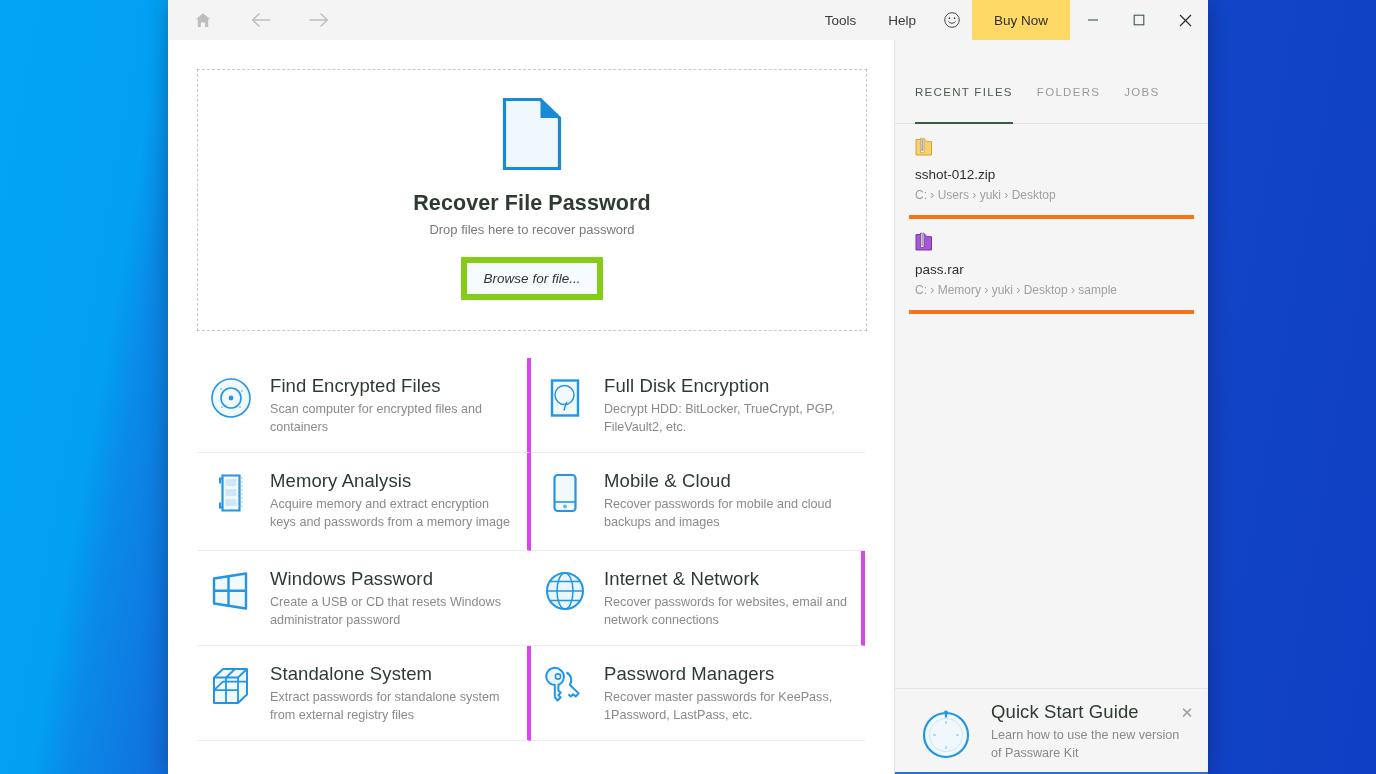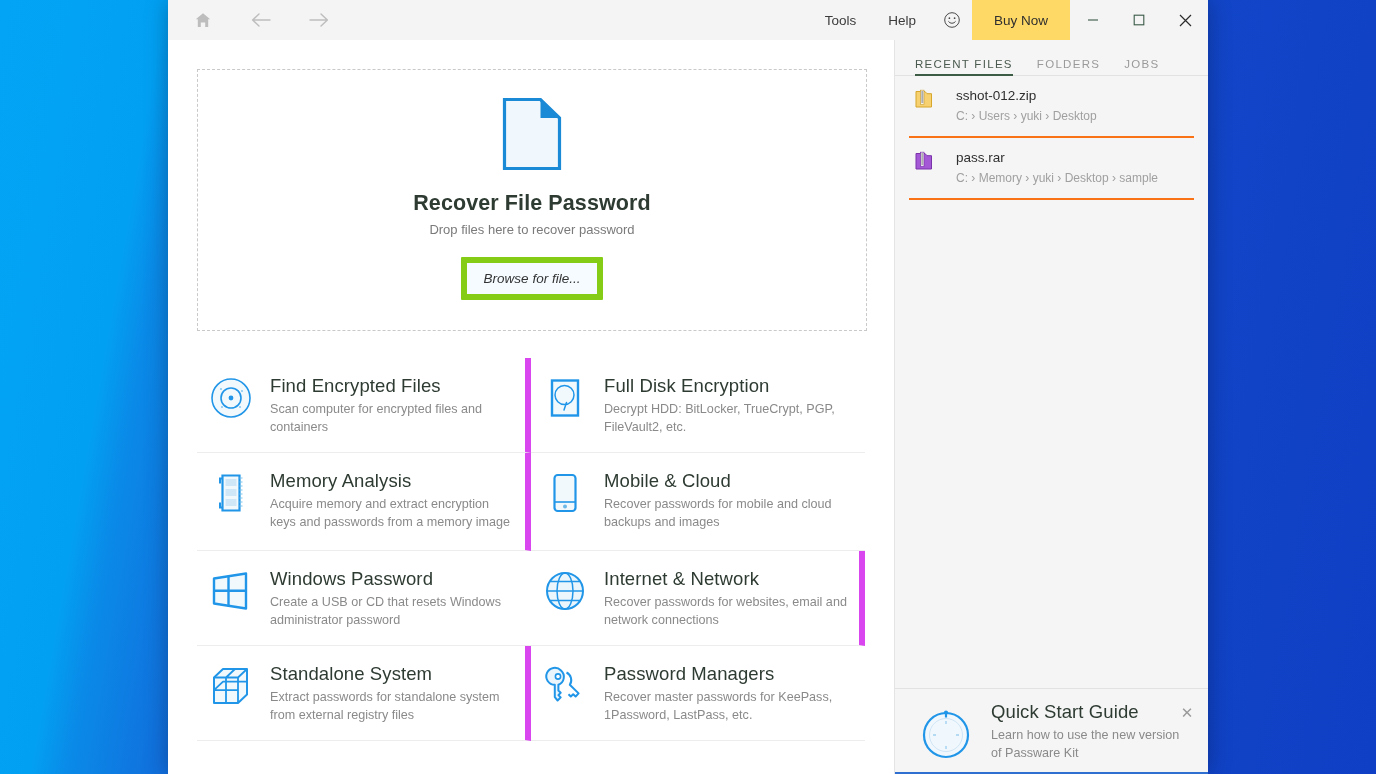--- a/index.html
+++ b/index.html
@@ -68,40 +68,40 @@
     cursor:pointer;box-sizing:border-box;
   }
   .tile.r0{min-height:84px;}
   .tile.r1{min-height:98px;}
   .tile.r2{min-height:84px;}
   .tile.r3{min-height:86px;}
   .tile .ico{flex:0 0 44px;width:44px;height:44px;display:flex;align-items:flex-start;justify-content:center;padding-top:2px;}
   .tile .txt{flex:1;min-width:0;}
   .tile h3{margin:0;font-size:18.5px;font-weight:400;color:#2e3b32;letter-spacing:.1px;line-height:1.15;}
   .tile p{margin:5px 0 0 0;font-size:12.6px;color:#8a8a8a;line-height:1.42;}
-  .col-left{border-right:6px solid #d946ef;}
+  .col-left{border-right:4px solid #d946ef;}
   .hr-line{border-bottom:1px solid #ededed;}
 
   
   .side{
     position:absolute;left:726px;top:40px;width:314px;height:734px;
     background:#f5f5f5;border-left:1px solid #e4e4e4;box-sizing:border-box;
   }
   .side-tabs{
     display:flex;gap:24px;padding:18px 20px 0 20px;border-bottom:1px solid #e2e2e2;
   }
   .side-tab{
-    font-size:11.5px;letter-spacing:1.3px;color:#9a9a9a;padding-bottom:4px;
-    border-bottom:2.5px solid transparent;cursor:pointer;margin-bottom:-1px;
+    font-size:11.5px;letter-spacing:1.3px;color:#9a9a9a;padding-bottom:24px;
+    border-bottom:2.5px solid transparent;cursor:pointer;margin-bottom:-1px;margin-top:28px;
   }
   .side-tab.active{color:#4a5a4e;border-bottom-color:#3d5c46;}
 
   .file-list{padding:0 14px;}
   .file-item{
-    display:flex;gap:23px;padding:12px 6px 12px 6px;border-bottom:2px solid #f97316;cursor:pointer;
+    display:flex;gap:10px;padding:12px 6px 12px 6px;border-bottom:4px solid #f97316;cursor:pointer;flex-direction:column;
   }
   .file-ico{flex:0 0 18px;width:18px;height:20px;margin-top:1px;}
   .file-meta{min-width:0;}
   .file-name{font-size:13.5px;color:#2f2f2f;line-height:1.25;}
   .file-path{font-size:12px;color:#a0a0a0;margin-top:4px;line-height:1.25;}
 
   .qsg{
     position:absolute;left:0;bottom:0;width:314px;height:86px;
     background:#f5f5f5;border-top:1px solid #e2e2e2;box-sizing:border-box;
     display:flex;align-items:center;gap:16px;padding:0 20px 0 22px;

